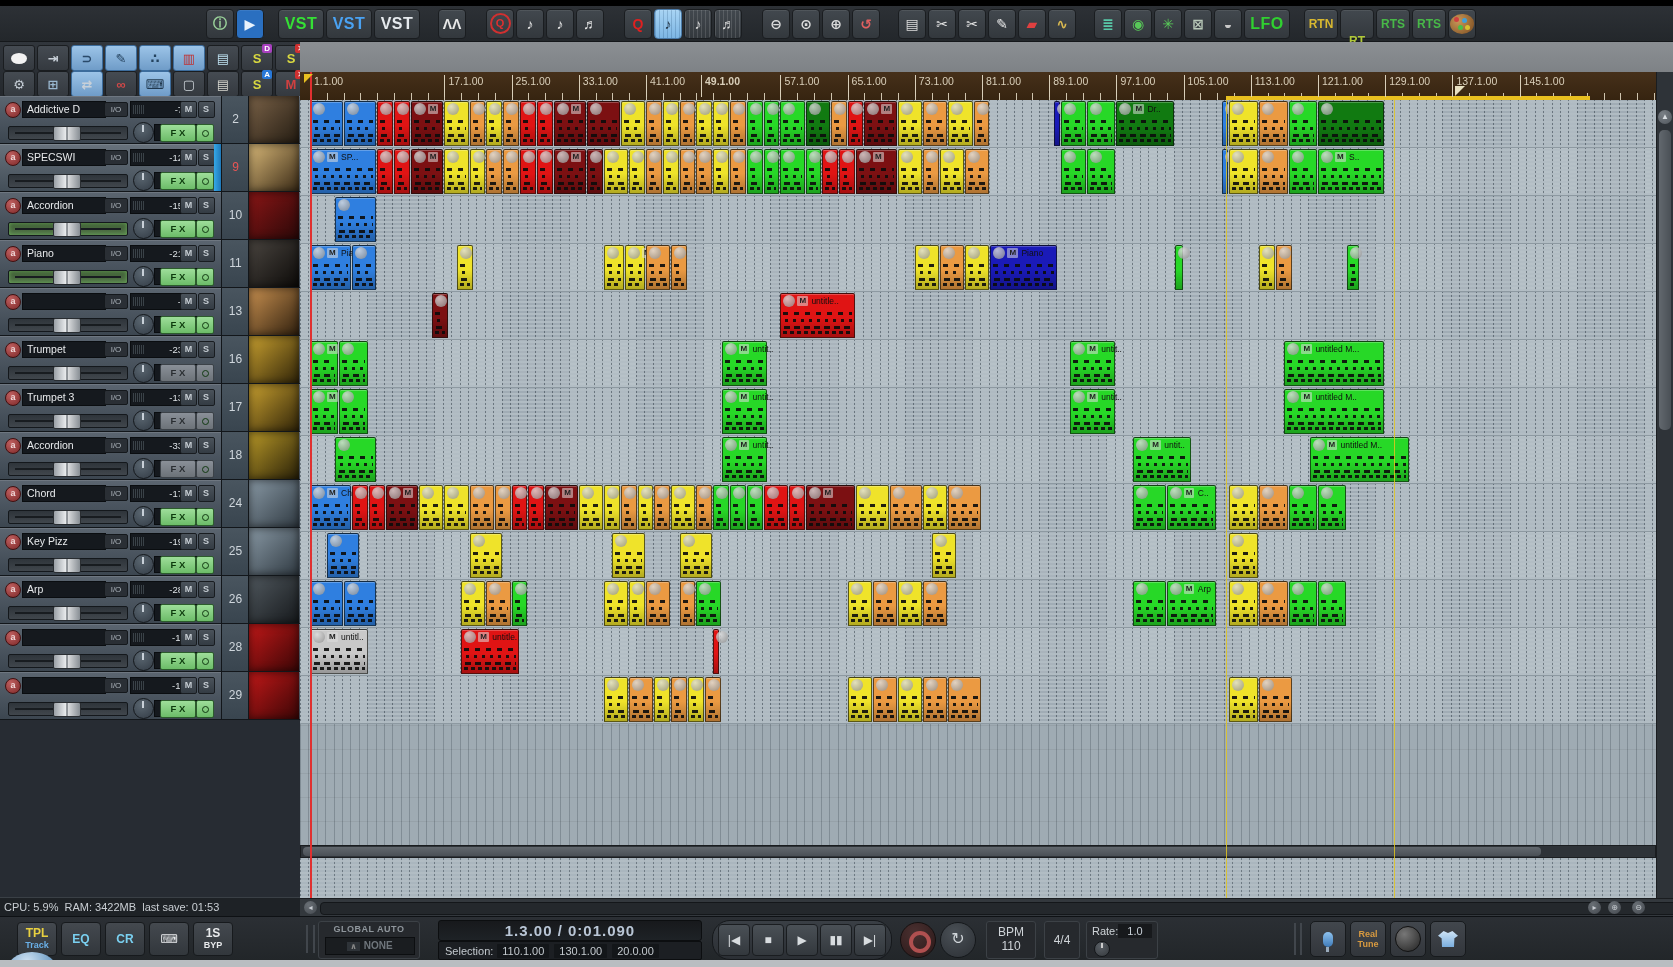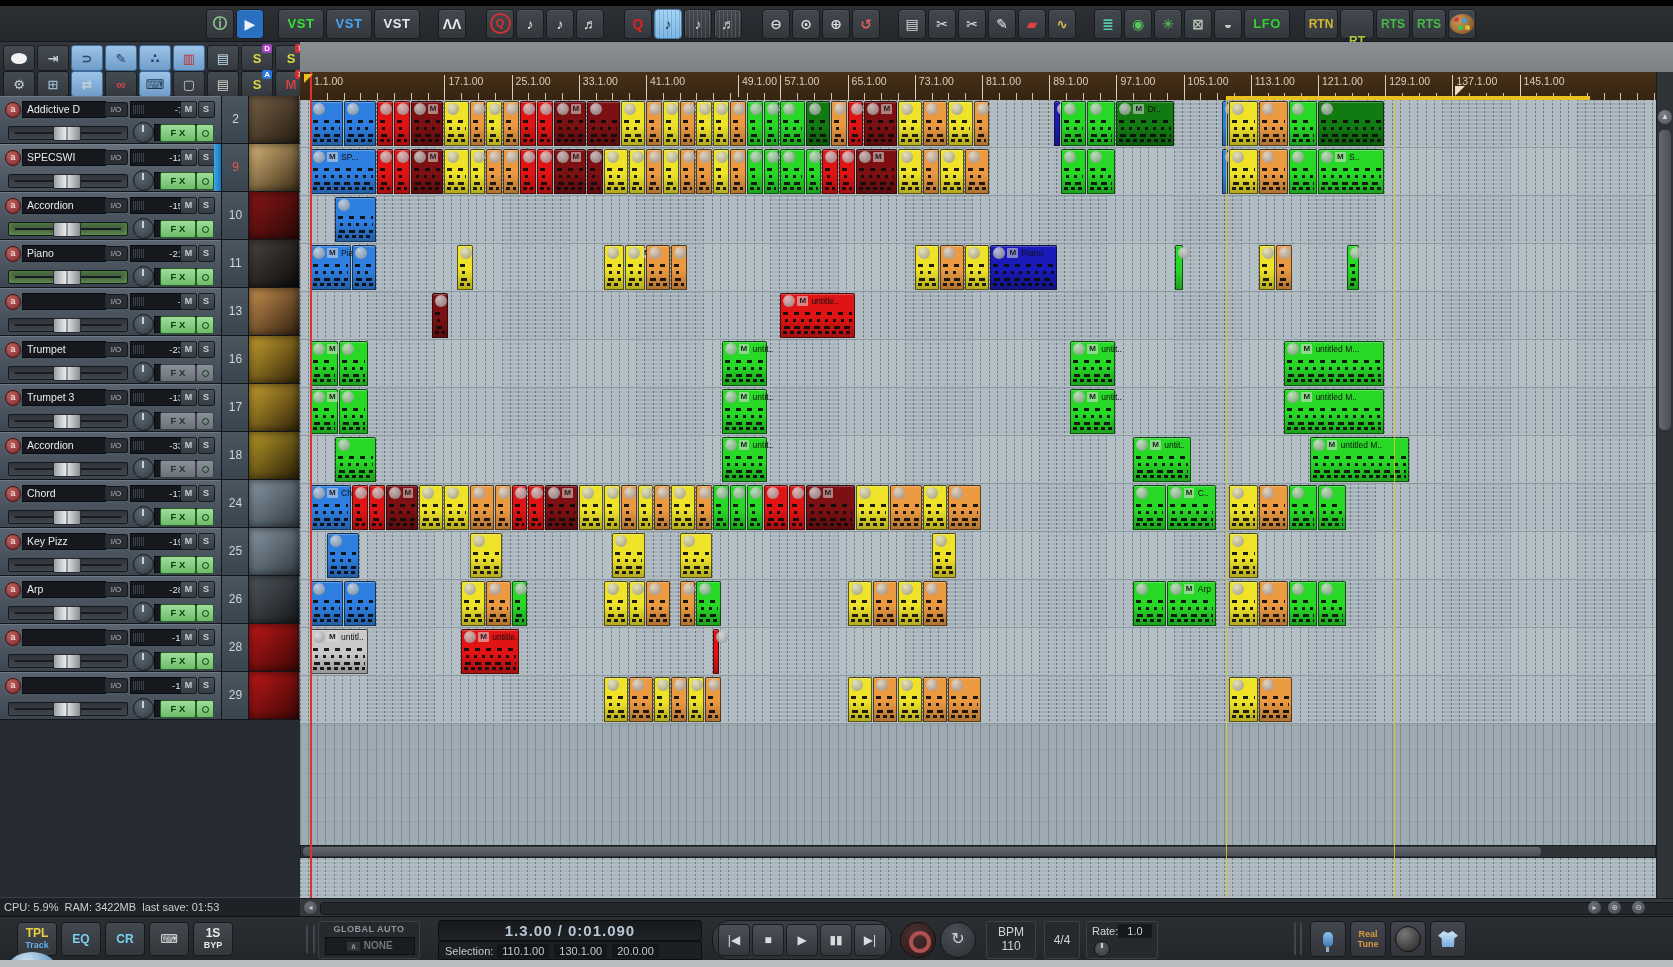--- a/index.html
+++ b/index.html
@@ -8,21 +8,21 @@
        -webkit-font-smoothing:antialiased;}
   .abs{position:absolute;}
 
   
   #titlestrip{left:0;top:0;width:1673px;height:6px;background:#000;}
   #maintoolbar{left:0;top:6px;width:1673px;height:36px;background:linear-gradient(#2d3136,#23272b);
      border-bottom:1px solid #15181b;display:flex;align-items:center;padding-left:205px;box-sizing:border-box;}
   .tbtn{height:28px;min-width:26px;margin:0 1px;border-radius:4px;background:linear-gradient(#42484e,#33383d);
      border:1px solid #1a1d20;box-shadow:inset 0 1px 0 rgba(255,255,255,.08);
      display:flex;align-items:center;justify-content:center;font-size:14px;font-weight:bold;cursor:default;}
-  .tbtn.vst{min-width:44px;font-size:13px;letter-spacing:.5px;}
+  .tbtn.vst{min-width:44px;font-size:16px;letter-spacing:.5px;}
   .tbtn.txt{min-width:32px;font-size:12px;}
   .tbtn.sel{background:linear-gradient(#a8d4f4,#7db6e4);border-color:#4a7aa8;}
   .tbtn .ring{border:2px solid #d03030;border-radius:50%;width:17px;height:17px;line-height:16px;text-align:center;font-size:11px;}
   .tbtn.gridbg{background-image:repeating-linear-gradient(90deg,rgba(255,255,255,.13) 0 1px,transparent 1px 4px),linear-gradient(#42484e,#33383d);}
   .tbtn.sel.gridbg{background-image:repeating-linear-gradient(90deg,rgba(0,40,80,.18) 0 1px,transparent 1px 4px),linear-gradient(#a8d4f4,#7db6e4);}
   .tbsp{height:28px;}
   .pal-ic{width:24px;height:20px;border-radius:50% 45% 50% 50%;background:radial-gradient(circle at 35% 35%,#c89858,#7a4a1e);
      position:relative;}
   .pal-ic:after{content:"";position:absolute;left:4px;top:3px;width:5px;height:5px;border-radius:50%;background:#d04040;
      box-shadow:8px 1px 0 #40a0d8,4px 8px 0 #48c048,11px 8px 0 #d8c030;}
@@ -649,21 +649,21 @@
 <div class="abs" id="ruler">
   <div id="rticks"></div>
   <div id="loopstrip" style="left: 925.6px; width: 364.4px;"></div>
   <div id="loopflag" style="left: 1155px;"></div>
 <div class="rlabel" style="left: 10px;">1.1.00</div>
     <div class="rlabel" style="left: 77.2px; margin-top: 46px;">9.1.00</div>
     <div class="rlabel" style="left: 144.4px;">17.1.00</div>
     <div class="rlabel" style="left: 211.6px;">25.1.00</div>
     <div class="rlabel" style="left: 278.8px;">33.1.00</div>
     <div class="rlabel" style="left: 346px;">41.1.00</div>
-    <div class="rlabel" style="left: 438px;">49.1.00</div>
+    <div class="rlabel" style="left: 401px; font-weight: bold;">49.1.00</div>
     <div class="rlabel" style="left: 480.4px;">57.1.00</div>
     <div class="rlabel" style="left: 547.6px;">65.1.00</div>
     <div class="rlabel" style="left: 614.8px;">73.1.00</div>
     <div class="rlabel" style="left: 682px;">81.1.00</div>
     <div class="rlabel" style="left: 749.2px;">89.1.00</div>
     <div class="rlabel" style="left: 816.4px;">97.1.00</div>
     <div class="rlabel" style="left: 883.6px;">105.1.00</div>
     <div class="rlabel" style="left: 950.8px;">113.1.00</div>
     <div class="rlabel" style="left: 1018px;">121.1.00</div>
     <div class="rlabel" style="left: 1085.2px;">129.1.00</div>

